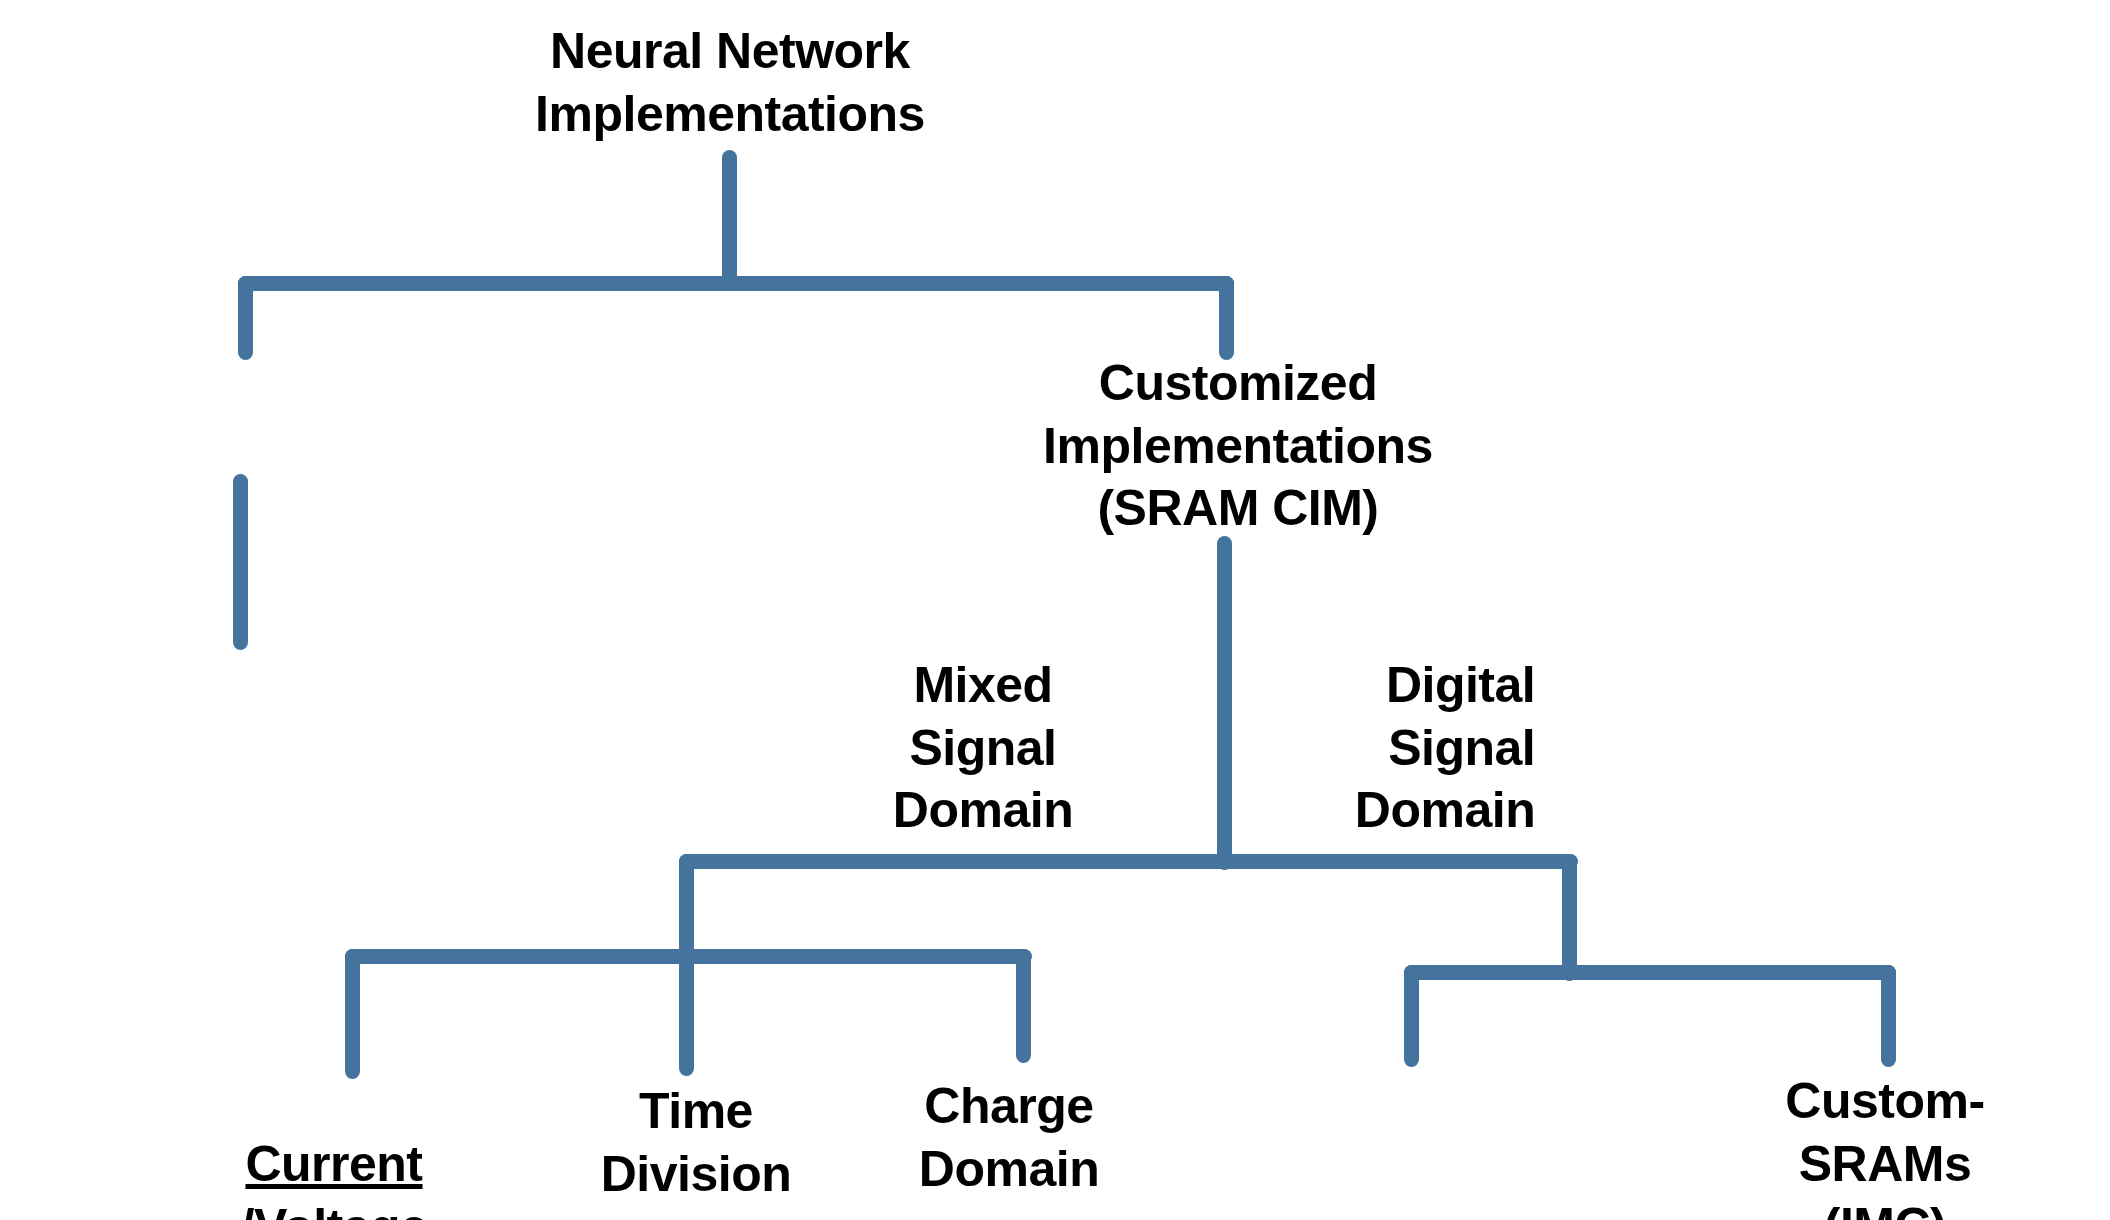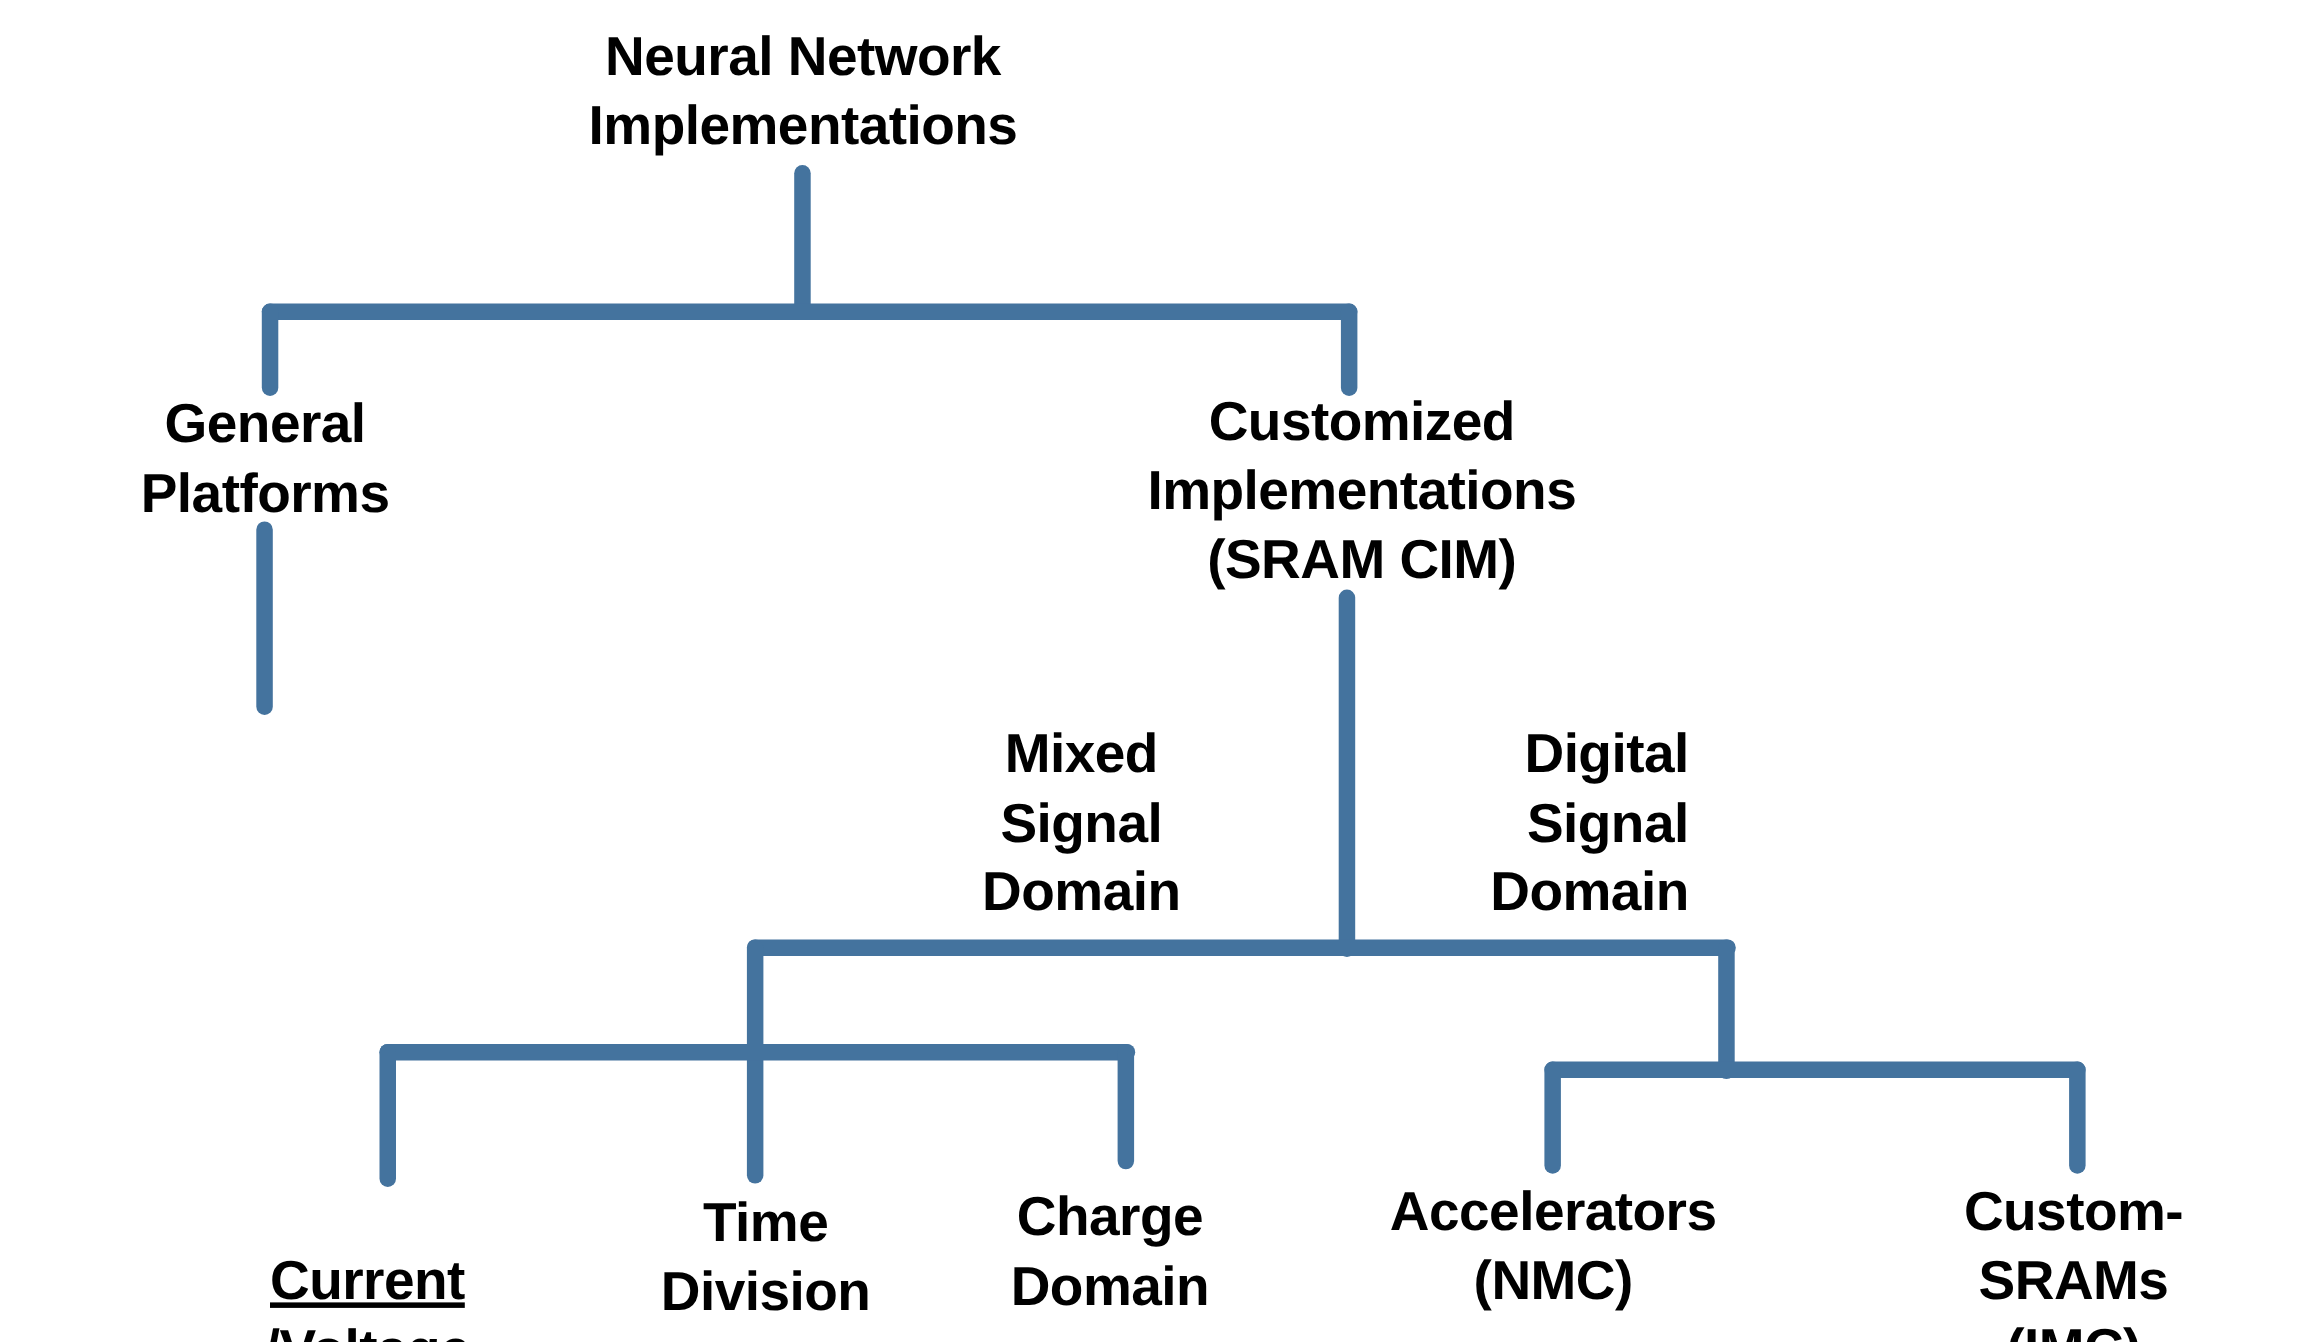--- a/index.html
+++ b/index.html
@@ -58,22 +58,20 @@
   <div class="line" style="left:337px; top:941px; width:15px; height:130px;"></div>
   <div class="line" style="left:1008px; top:941px; width:15px; height:114px;"></div>
 
   <div class="line" style="left:1396px; top:957px; width:492px; height:15px;"></div>
   <div class="line" style="left:1396px; top:957px; width:15px; height:102px;"></div>
   <div class="line" style="left:1873px; top:957px; width:15px; height:102px;"></div>
 
   <div class="node" style="left:722px; top:8px;">Neural Network
 Implementations</div>
 
-  <div class="node" style="left:233px; top:342px;">General
-Platforms</div>
 
 
   <div class="node" style="left:1230px; top:340px;">Customized
 Implementations
 (SRAM CIM)</div>
 
   <div class="node" style="left:975px; top:642px;">Mixed
 Signal
 Domain</div>
 
@@ -83,19 +81,17 @@
 
   <div class="node" style="left:326px; top:1121px;text-decoration:underline;">Current
 /Voltage</div>
 
   <div class="node" style="left:688px; top:1068px;">Time
 Division</div>
 
   <div class="node" style="left:1001px; top:1063px;">Charge
 Domain</div>
 
-  <div class="node" style="left:1404px; top:1058px;">Accelerators
-(NMC)</div>
 
   <div class="node" style="left:1877px; top:1058px;">Custom-SRAMs
 (IMC)</div>
 
 </div>
 
 </body></html>

